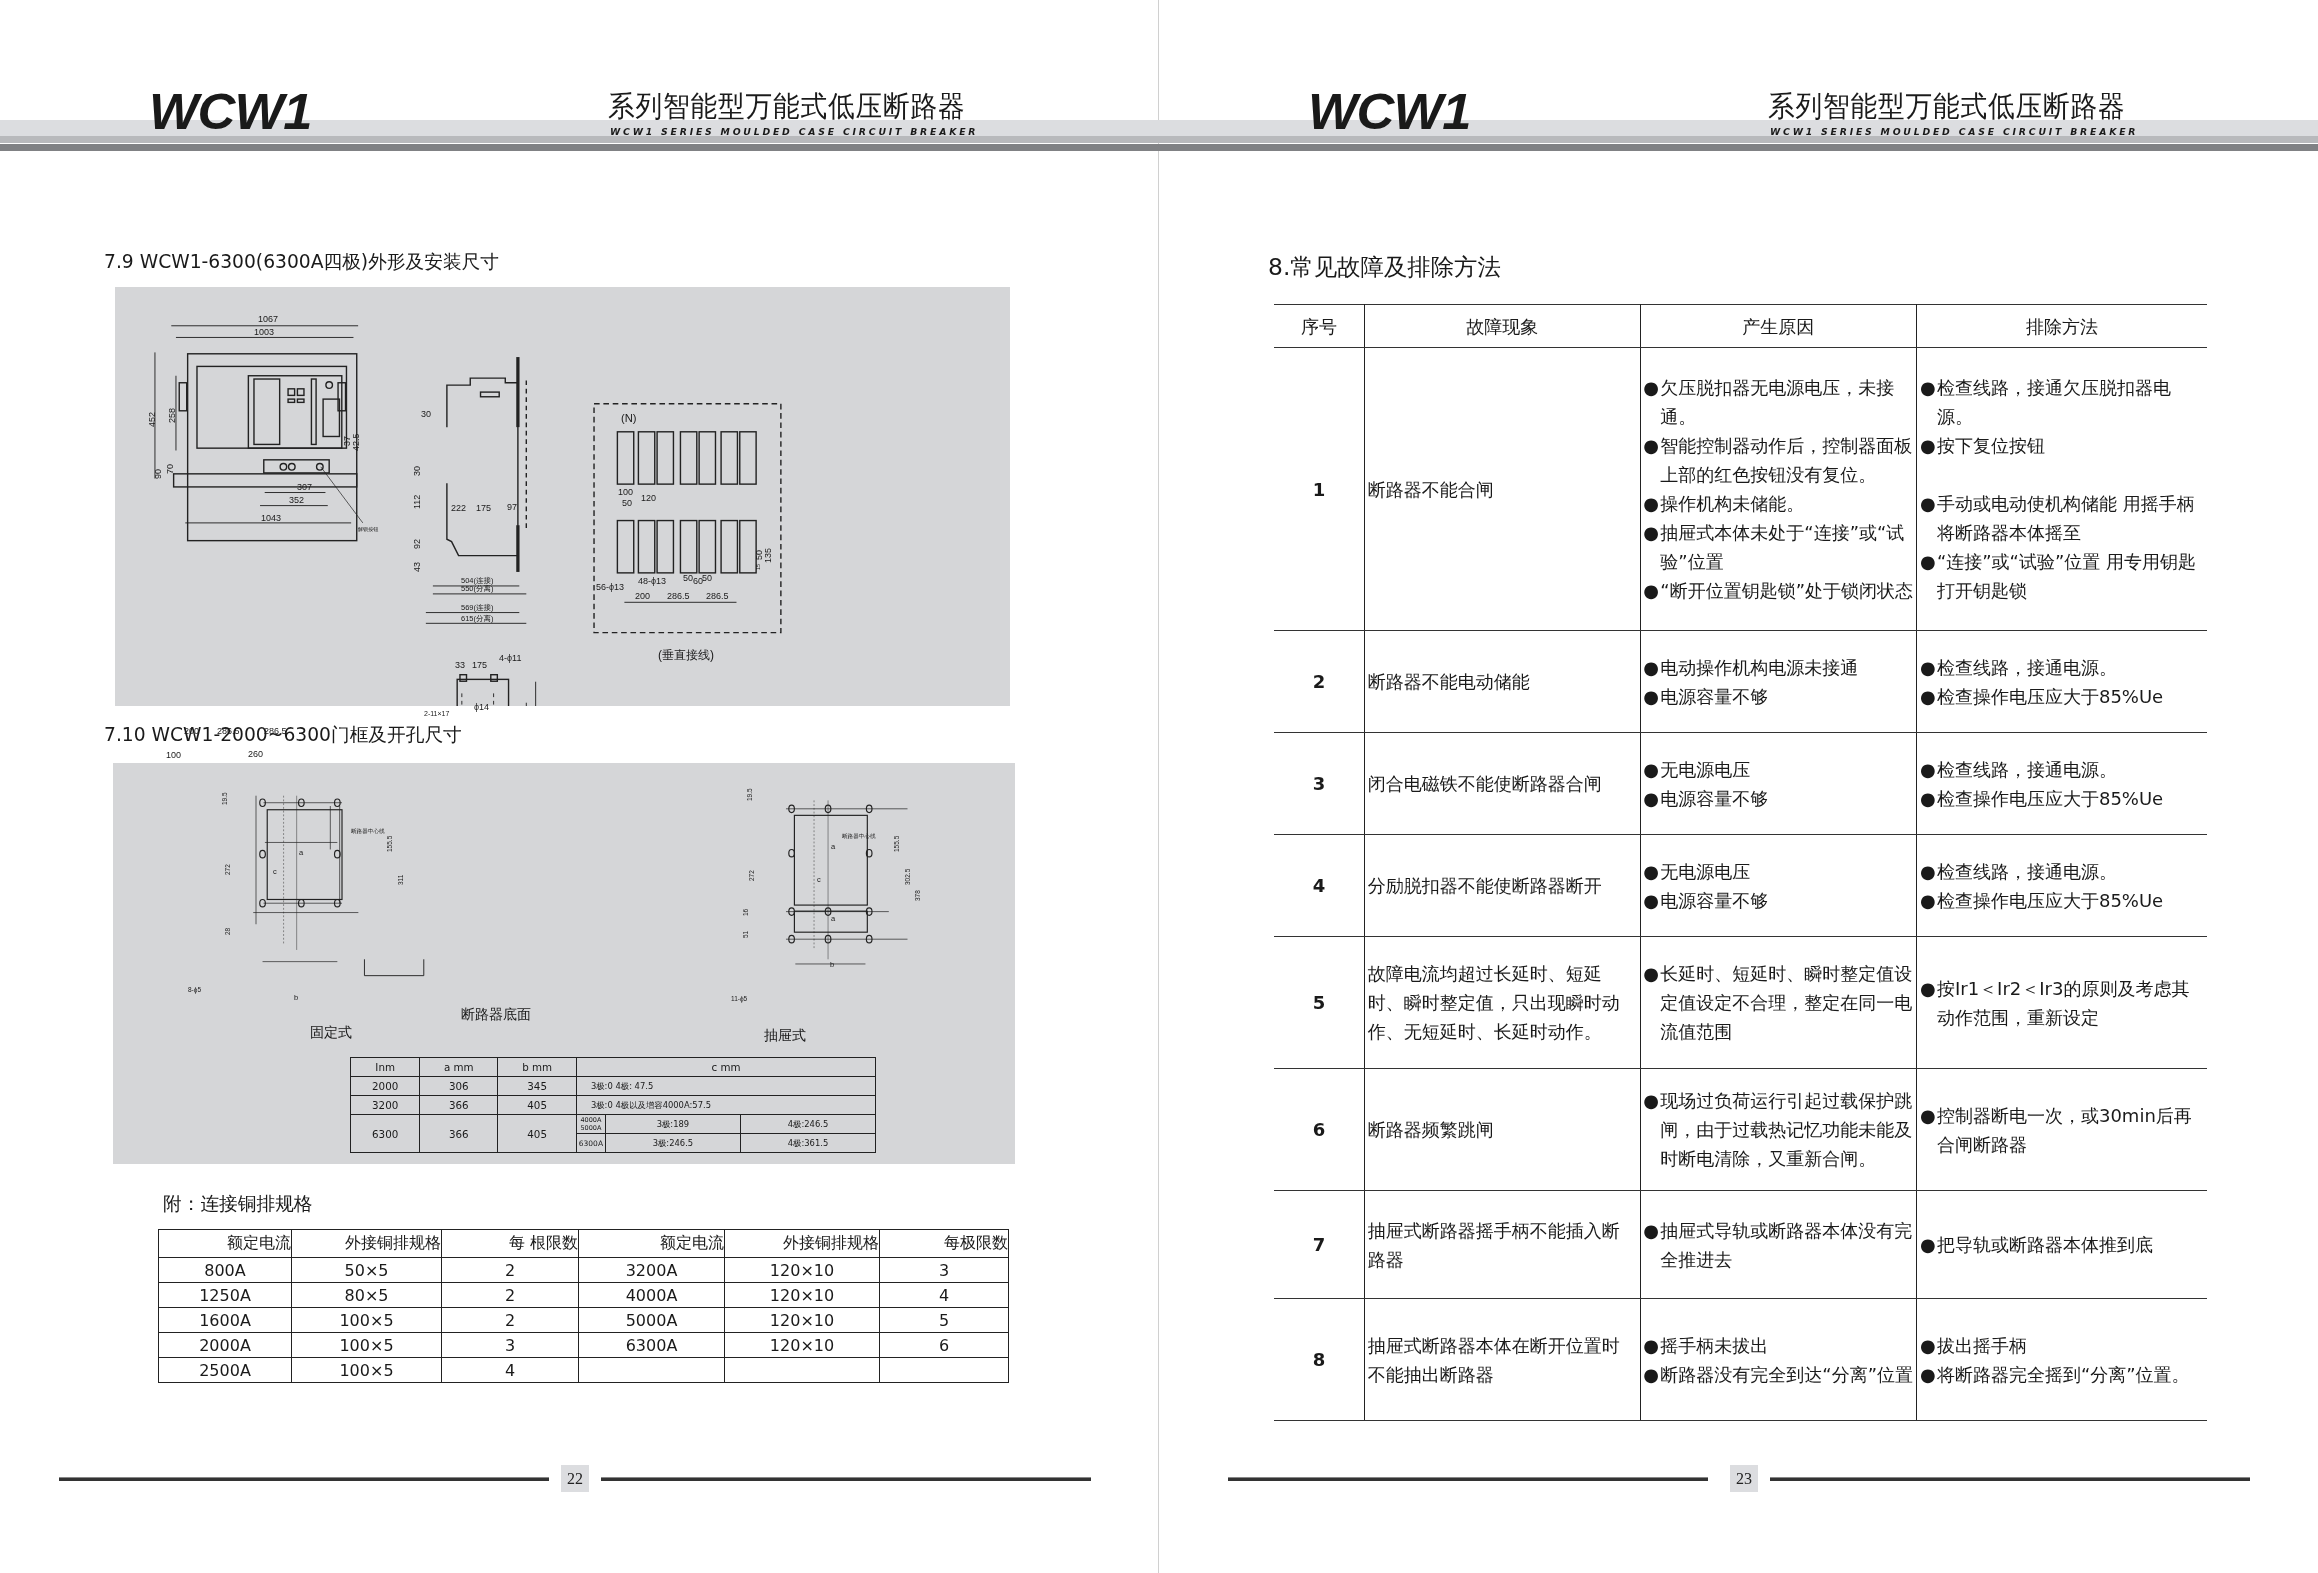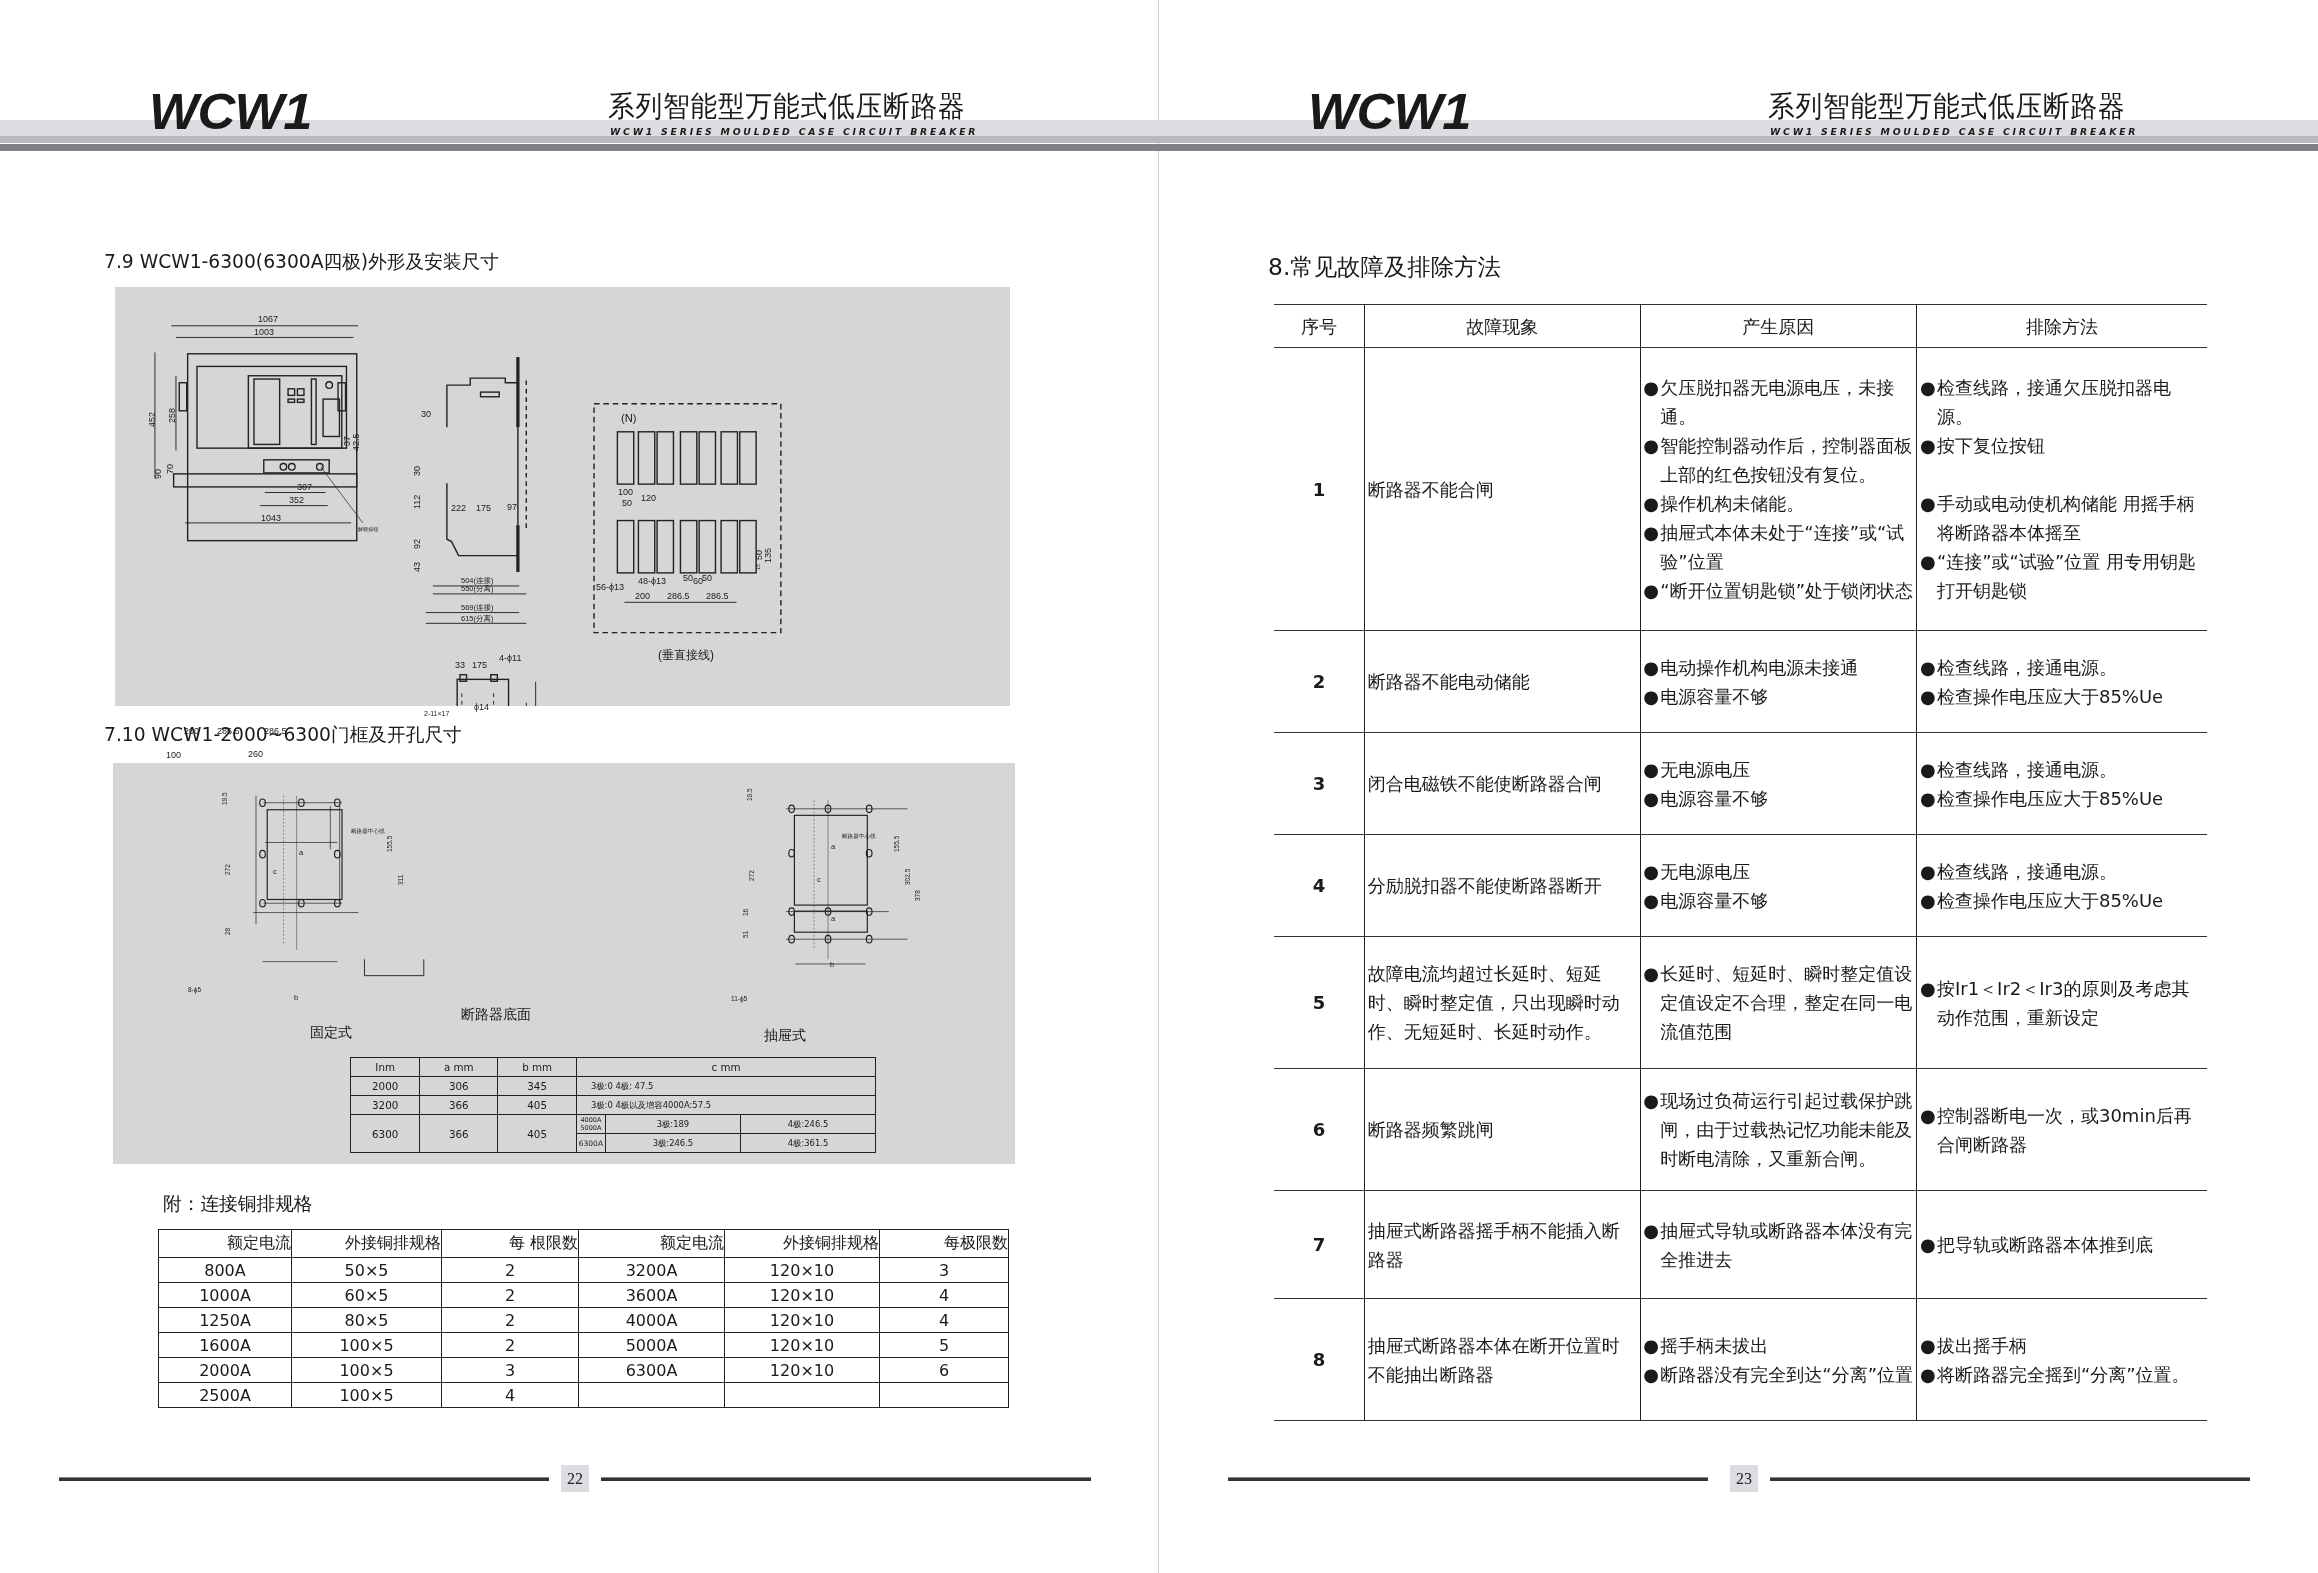--- a/index.html
+++ b/index.html
@@ -373,28 +373,20 @@
     </tr>
     <tr>
           <td>800A</td>
           <td>50×5</td>
           <td>2</td>
           <td>3200A</td>
           <td>120×10</td>
           <td>3</td>
         </tr>
     <tr>
-          <td>1000A</td>
-          <td>60×5</td>
-          <td>2</td>
-          <td>3600A</td>
-          <td>120×10</td>
-          <td>4</td>
-        </tr>
-    <tr>
           <td>1250A</td>
           <td>80×5</td>
           <td>2</td>
           <td>4000A</td>
           <td>120×10</td>
           <td>4</td>
         </tr>
     <tr>
           <td>1600A</td>
           <td>100×5</td>

